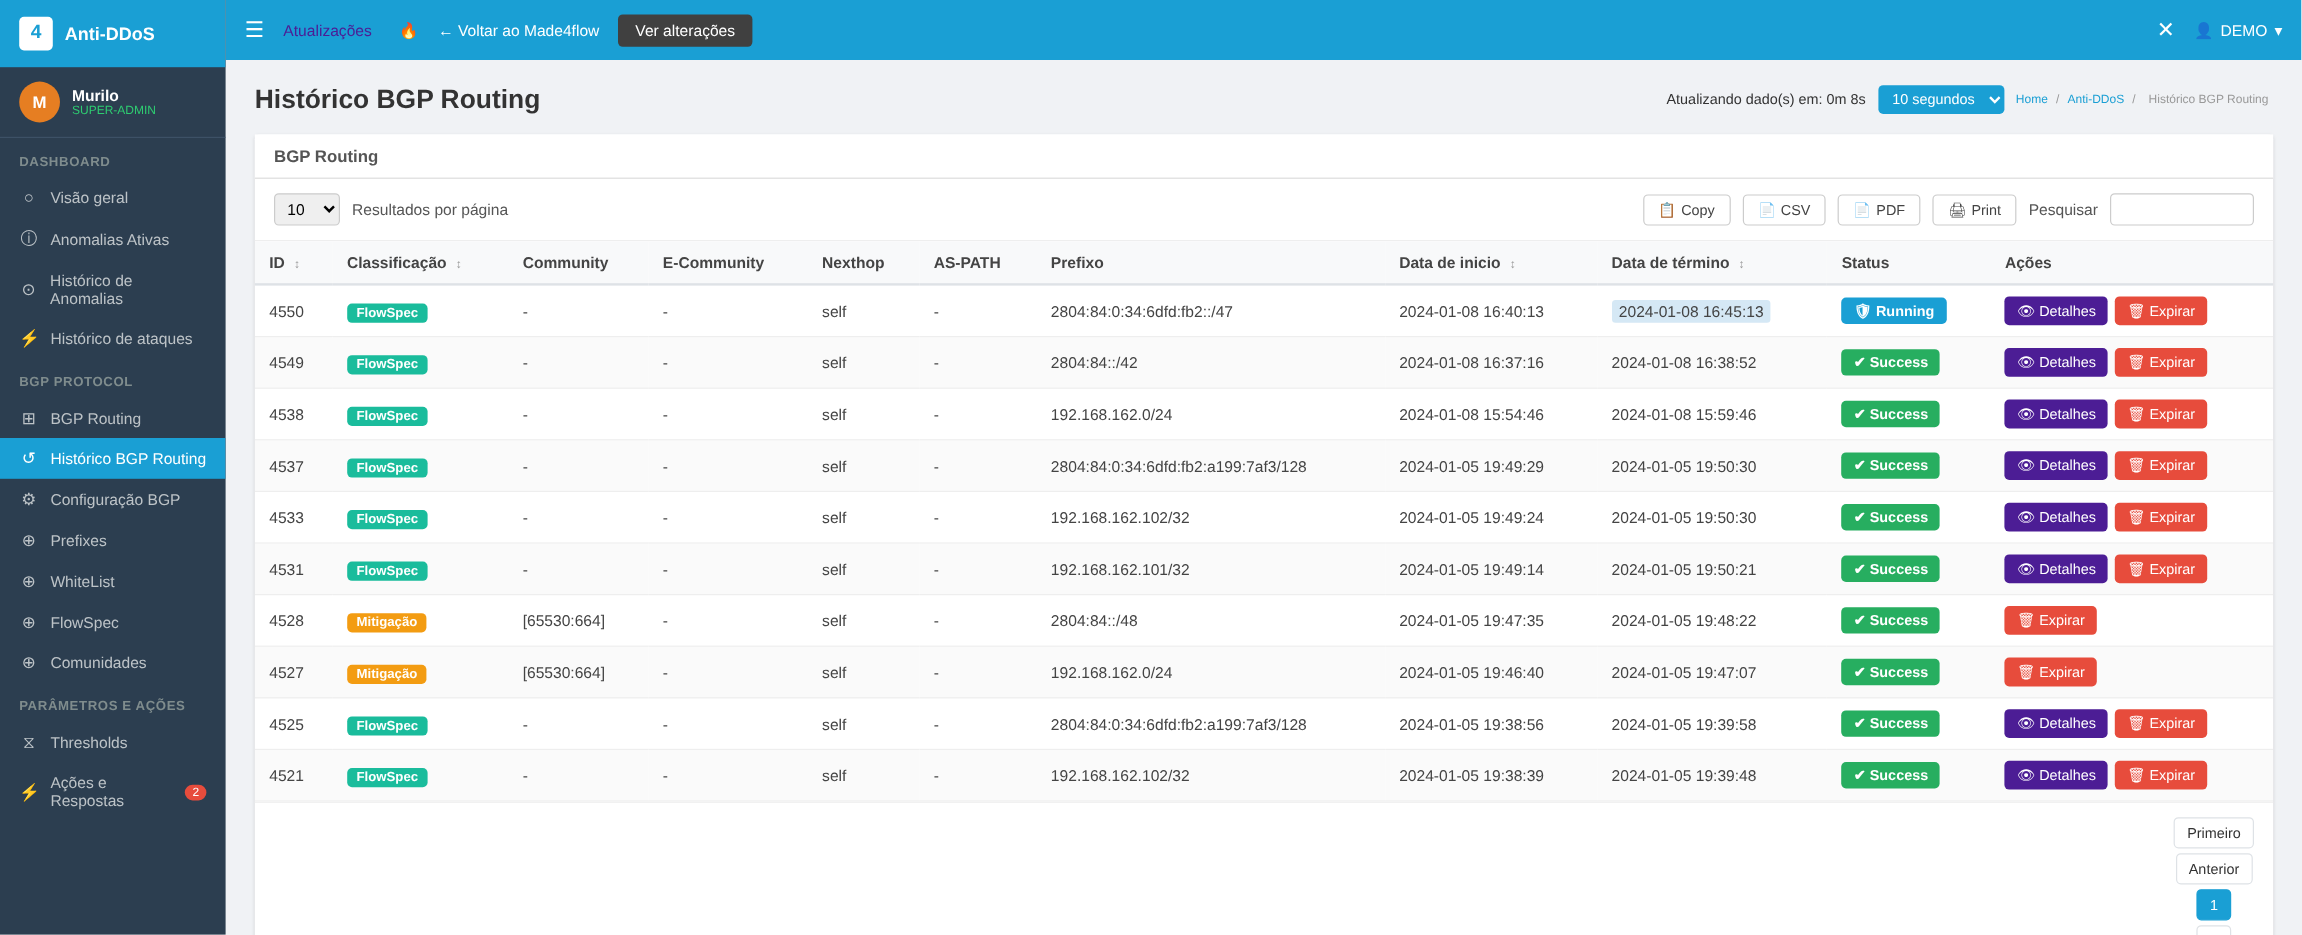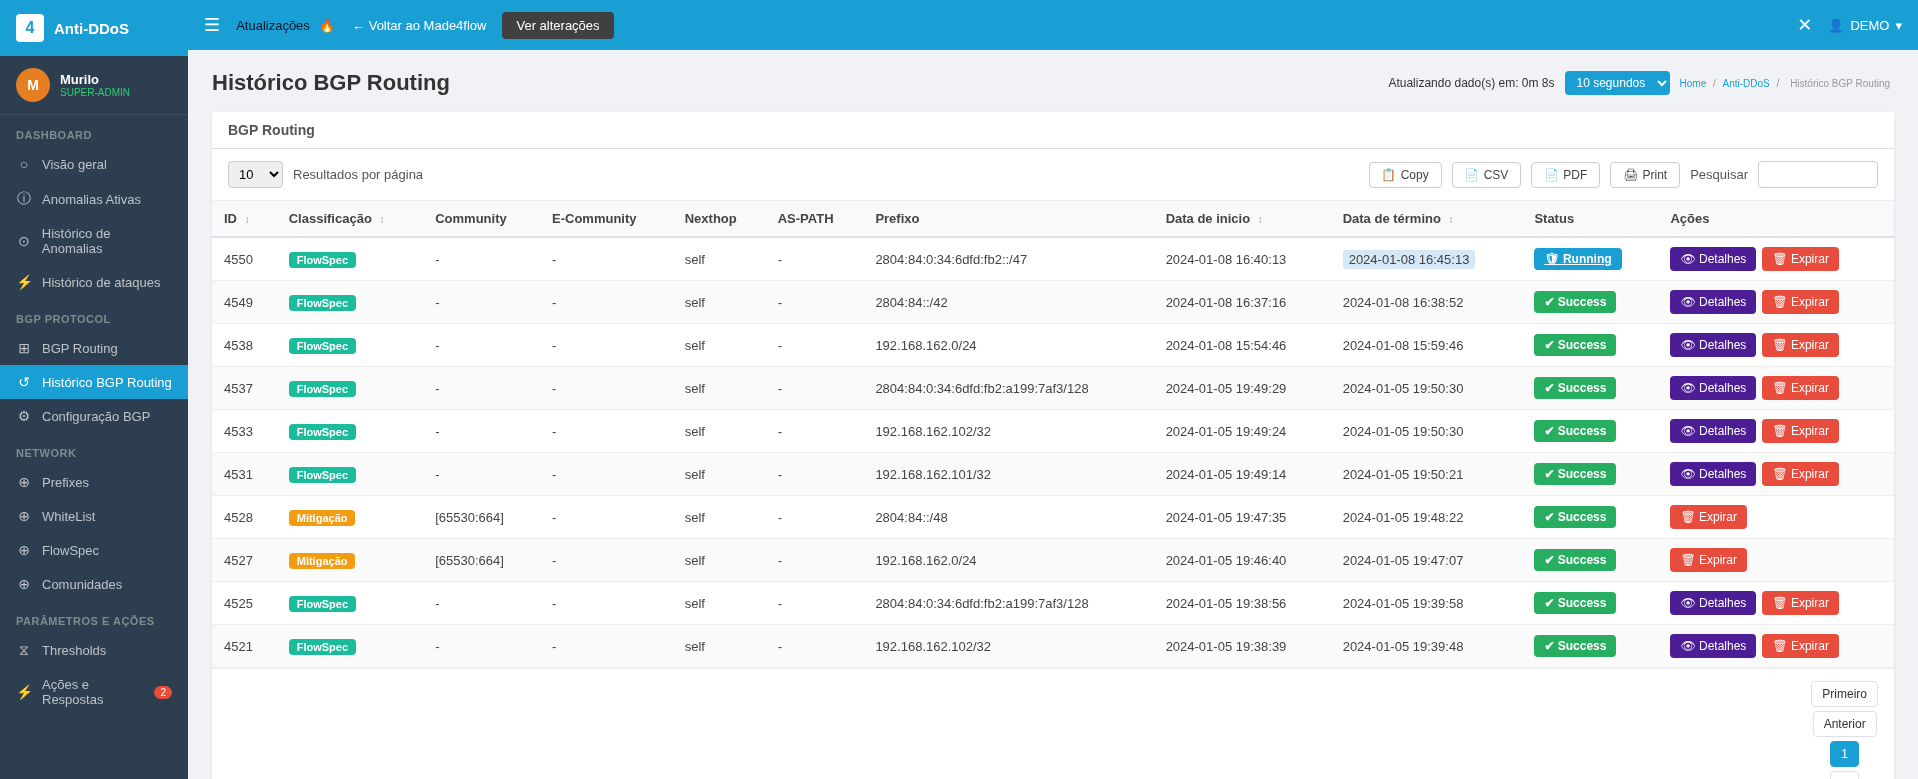--- a/index.html
+++ b/index.html
@@ -93,22 +93,22 @@
       display: flex;
       align-items: center;
       padding: 0 16px;
       height: 50px;
       gap: 16px;
       color: white;
       flex-shrink: 0;
     }
     .topbar-menu-icon { font-size: 18px; cursor: pointer; }
     .topbar-updates {
-      display: flex; align-items: center; gap: 10px;
-      font-size: 13px; color: #0f172a;
+      display: flex; align-items: center; gap: 23px;
+      font-size: 13px; color: #4c1d95;
     }
     .topbar-back-link {
       color: white; font-size: 13px; cursor: pointer; text-decoration: none;
     }
     .topbar-back-link::before { content: '← '; }
     .topbar-btn {
       background: #404040;
       color: white;
       border: none;
       padding: 6px 14px;
@@ -244,21 +244,21 @@
       font-size: 11px;
       font-weight: bold;
     }
     .status-running {
       background: #1a9fd4;
       color: white;
       border-radius: 4px;
       padding: 4px 10px;
       font-size: 12px;
       font-weight: bold;
-      display: inline-flex; align-items: center; gap: 4px; text-decoration: underline;
+      display: inline-flex; align-items: center; gap: 4px;
     }
     .status-success {
       background: #27ae60;
       color: white;
       border-radius: 4px;
       padding: 4px 10px;
       font-size: 12px;
       font-weight: bold;
       display: inline-flex; align-items: center; gap: 4px;
     }
@@ -362,21 +362,20 @@
   </div>
   <div class="sidebar-item active">
     <span class="sidebar-item-icon">↺</span>
     <span>Histórico BGP Routing</span>
   </div>
   <div class="sidebar-item">
     <span class="sidebar-item-icon">⚙</span>
     <span>Configuração BGP</span>
   </div>
 
-  <div class="sidebar-section-title">Network</div>
   <div class="sidebar-item">
     <span class="sidebar-item-icon">⊕</span>
     <span>Prefixes</span>
   </div>
   <div class="sidebar-item">
     <span class="sidebar-item-icon">⊕</span>
     <span>WhiteList</span>
   </div>
   <div class="sidebar-item">
     <span class="sidebar-item-icon">⊕</span>

